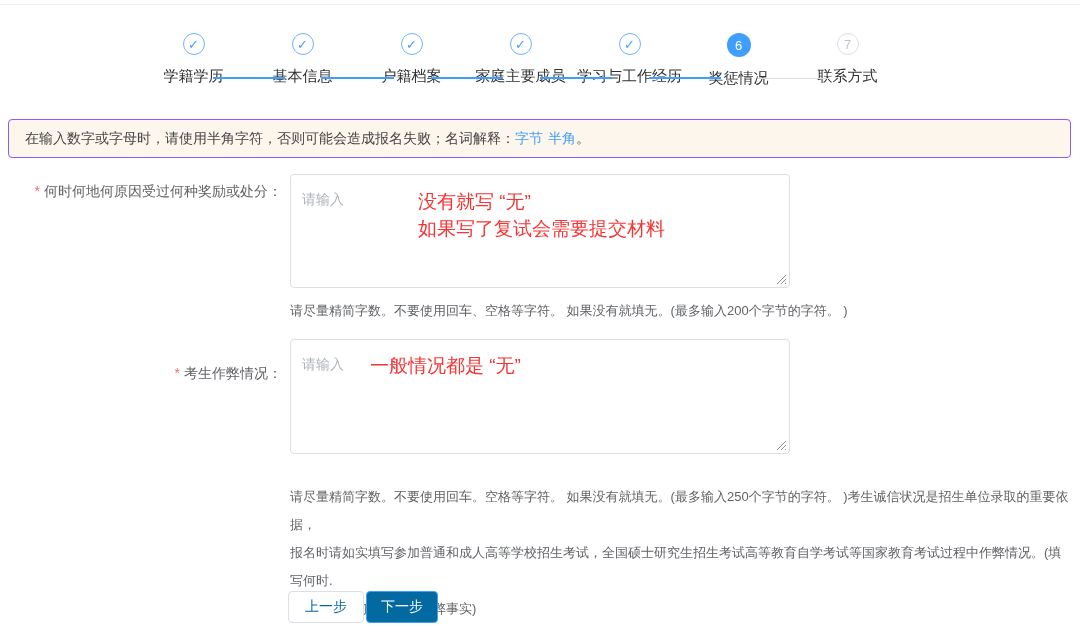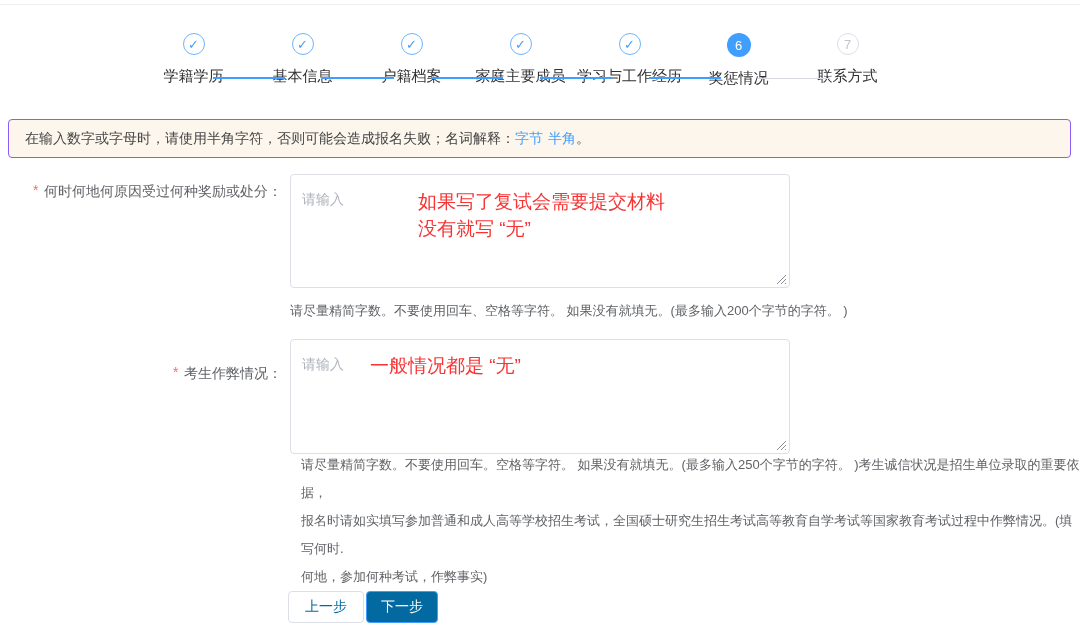--- a/index.html
+++ b/index.html
@@ -30,21 +30,21 @@
   
   .notice {
     position:absolute; left:8px; top:119px; width:1063px; height:39px;
     background:#fdf6ec; border:1px solid #8b5cf6; border-radius:4px;
     font-size:14px; color:#454545; line-height:37px; padding:0 16px; white-space:nowrap;
   }
   .notice a { color:#409EFF; text-decoration:none; cursor:pointer; }
   .notice a + a { margin-left:5px; }
 
   
-  .field-label { position:absolute; left:0; width:282px; text-align:right; font-size:14px; color:#606266;font-family:Liberation Mono, monospace; }
+  .field-label { position:absolute; left:0; width:282px; text-align:right; font-size:14px; color:#606266; }
   .field-label .req { color:#f56c6c; margin-right:4px; }
   .ta-wrap { position:absolute; left:290px; width:500px; }
   textarea {
     width:100%; height:100%; border:1px solid #dcdfe6; border-radius:4px;
     padding:16px 11px; font-family:inherit; font-size:14px; color:#606266;
     resize:none; outline:none; display:block; background:#fff;
   }
   textarea::placeholder { color:#aeb3bb; }
   .annotation {
     position:absolute; color:#f73333; font-size:19px; line-height:27px;
@@ -116,22 +116,22 @@
   <div class="notice">
     <span>在输入数字或字母时，请使用半角字符，否则可能会造成报名失败；名词解释：</span><a>字节</a><a>半角</a><span>。</span>
   </div>
 
   <div class="field-label" style="top:183px;">
     <span class="req">*</span><span>何时何地何原因受过何种奖励或处分：</span>
   </div>
   <div class="ta-wrap" style="top:174px; height:114px;">
     <textarea placeholder="请输入" style=""></textarea>
     <div class="annotation" style="left:128px; top:14px;">
+      <div>没有就写 “无”</div>
       <div>如果写了复试会需要提交材料</div>
-      <div>没有就写 “无”</div>
     </div>
     <svg class="resize-handle" viewBox="0 0 11 11">
       <line x1="1" y1="10" x2="10" y2="1" stroke="#8a8f97" stroke-width="1"></line>
       <line x1="5" y1="10" x2="10" y2="5" stroke="#8a8f97" stroke-width="1"></line>
       <line x1="9" y1="10" x2="10" y2="9" stroke="#8a8f97" stroke-width="1"></line>
     </svg>
   </div>
   <div class="helper" style="top:302px;">请尽量精简字数。不要使用回车、空格等字符。 如果没有就填无。(最多输入200个字节的字符。 )</div>
 
   <div class="field-label" style="top:349px;margin-top:16px;">
@@ -141,21 +141,21 @@
     <textarea placeholder="请输入" style=""></textarea>
     <div class="annotation" style="left:80px; top:13px;">
       <div>一般情况都是 “无”</div>
     </div>
     <svg class="resize-handle" viewBox="0 0 11 11">
       <line x1="1" y1="10" x2="10" y2="1" stroke="#8a8f97" stroke-width="1"></line>
       <line x1="5" y1="10" x2="10" y2="5" stroke="#8a8f97" stroke-width="1"></line>
       <line x1="9" y1="10" x2="10" y2="9" stroke="#8a8f97" stroke-width="1"></line>
     </svg>
   </div>
-  <div class="helper-block" style="top:451px;margin-left:11px;">
+  <div class="helper-block" style="top:483px;">
     <div>请尽量精简字数。不要使用回车。空格等字符。 如果没有就填无。(最多输入250个字节的字符。 )考生诚信状况是招生单位录取的重要依据，</div>
     <div>报名时请如实填写参加普通和成人高等学校招生考试，全国硕士研究生招生考试高等教育自学考试等国家教育考试过程中作弊情况。(填写何时.</div>
     <div>何地，参加何种考试，作弊事实)</div>
   </div>
 
   <div class="btn btn-prev">上一步</div>
   <div class="btn btn-next">下一步</div>
 </div>
 
 </body></html>

